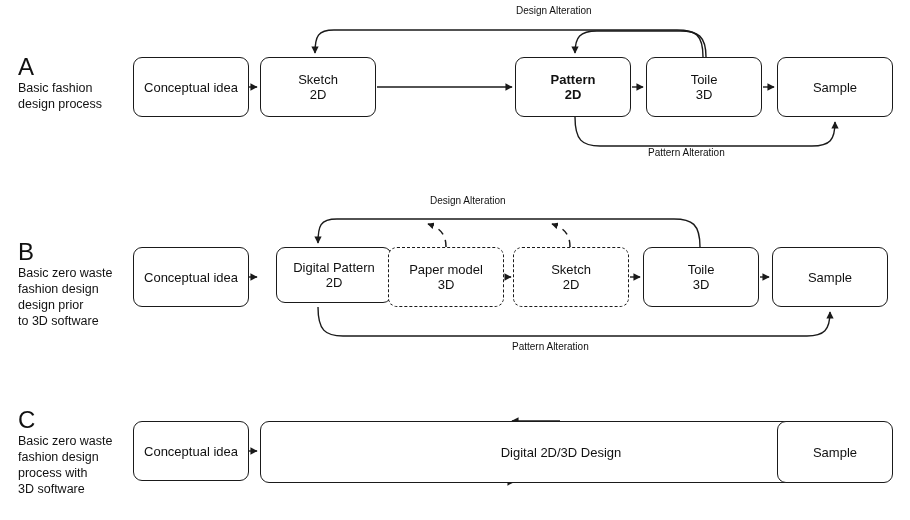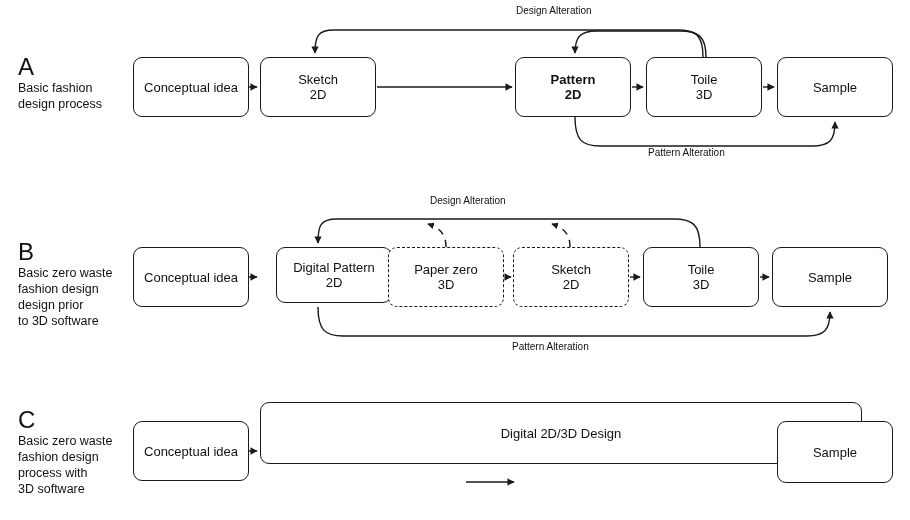--- a/index.html
+++ b/index.html
@@ -208,21 +208,21 @@
     </span>
   </div>
   <div class="node" style="left:276px; top:247px; width:116px; height:56px;">
     <span class="lines">
       <span>Digital Pattern</span>
       <span class="l2">2D</span>
     </span>
   </div>
   <div class="node dashed" style="left:388px; top:247px; width:116px; height:60px;">
     <span class="lines">
-      <span>Paper zero</span>
+      <span>Paper model</span>
       <span class="l2">3D</span>
     </span>
   </div>
   <div class="node dashed" style="left:513px; top:247px; width:116px; height:60px;">
     <span class="lines">
       <span>Sketch</span>
       <span class="l2">2D</span>
     </span>
   </div>
   <div class="node" style="left:643px; top:247px; width:116px; height:60px;">
@@ -238,21 +238,21 @@
   </div>
 
   <div class="edge-label" style="left:430px; top:194px;">Design Alteration</div>
   <div class="edge-label" style="left:512px; top:340px;">Pattern Alteration</div>
 
   <div class="node" style="left:133px; top:421px; width:116px; height:60px;">
     <span class="lines">
       <span>Conceptual idea</span>
     </span>
   </div>
-  <div class="node" style="left:260px; top:402px; width:602px; height:62px;">
+  <div class="node" style="left:260px; top:421px; width:602px; height:62px;">
     <span class="lines">
       <span>Digital 2D/3D Design</span>
     </span>
   </div>
   <div class="node" style="left:777px; top:421px; width:116px; height:62px;">
     <span class="lines">
       <span>Sample</span>
     </span>
   </div>
 

